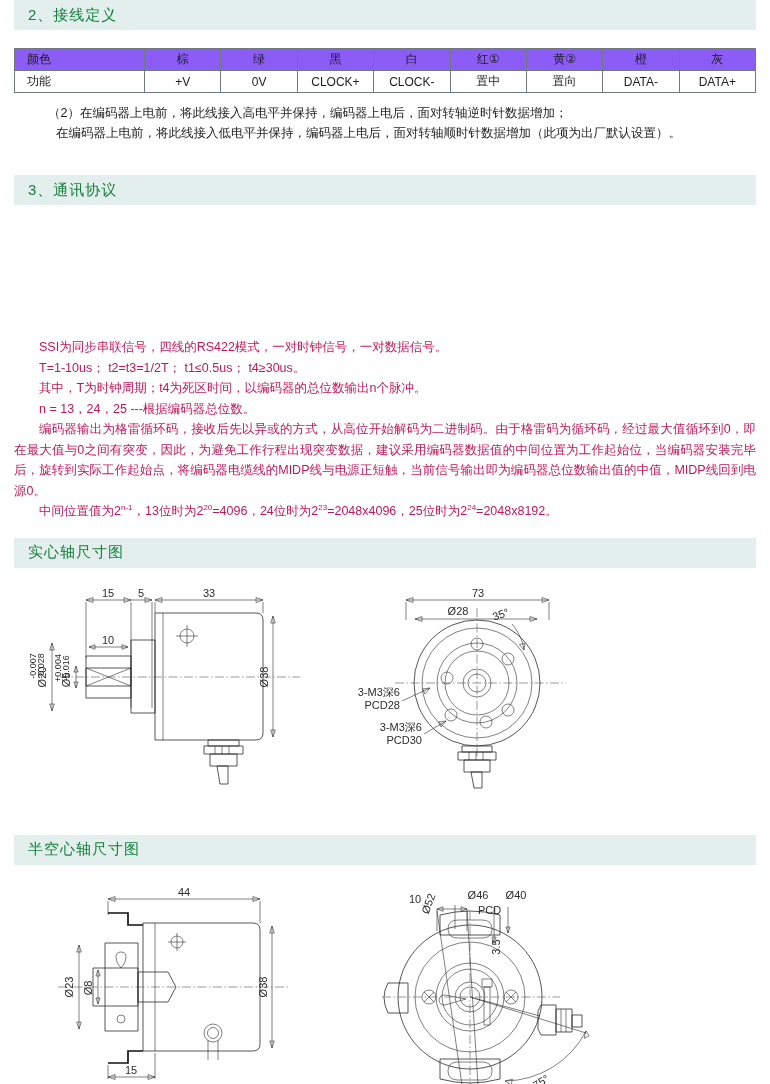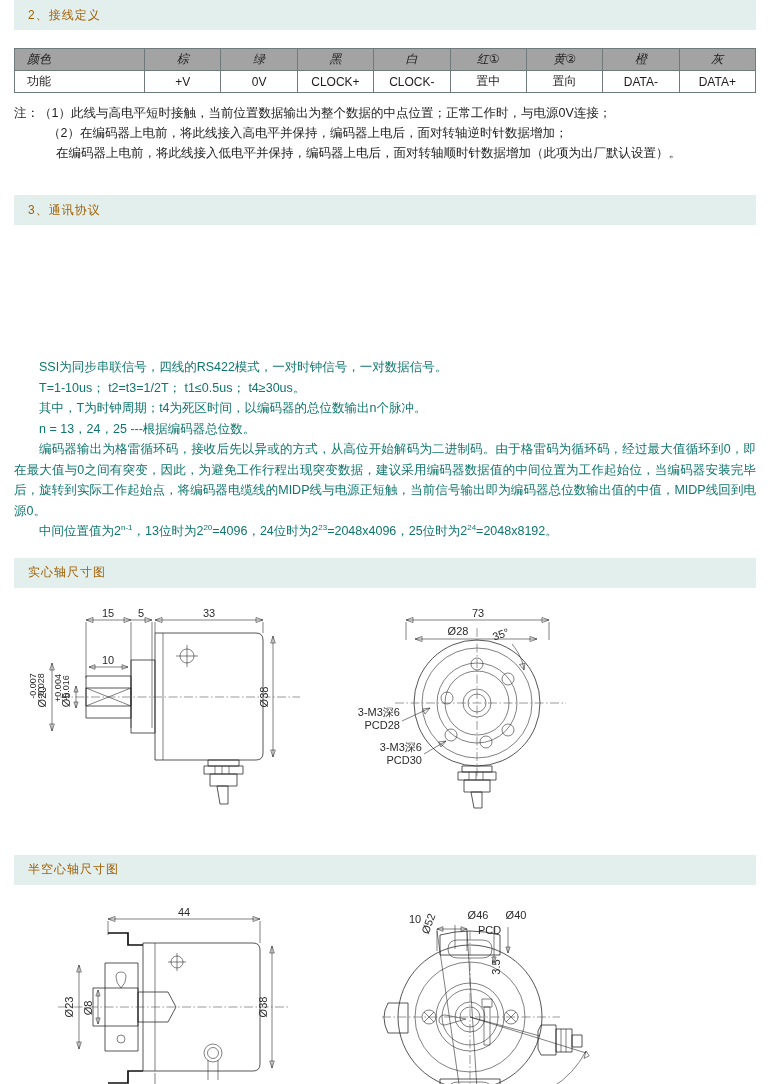--- a/index.html
+++ b/index.html
@@ -17,43 +17,43 @@
   
   .sec-band {
     background:#e3efed;
     height:30px;
     margin:0 14px;
     display:flex;
     align-items:center;
     padding-left:14px;
   }
   .sec-band .sec-title {
-    font-size:12px;
+    font-size:15px;
     letter-spacing:1px;
-    color:#a16207;
+    color:#15803d;
     font-weight:400;
   }
 
   
   .table-wrap { margin:18px 14px 0 14px; }
   table.wiring {
     width:100%;
     border-collapse:collapse;
     table-layout:fixed;
   }
   table.wiring td {
     border:1px solid #6f7b7b;
     height:22px;
     text-align:center;
     font-size:12px;
     color:#1d1d1d;
     padding:0 2px;
     white-space:nowrap;
   }
-  table.wiring tr.head td { background:#a3a3a3;font-style:italic; }
+  table.wiring tr.head td { background:#8b5cf6; }
   table.wiring td.label {
     text-align:left;
     padding-left:12px;
     width:130px;
   }
 
   
   .notes {
     margin:10px 14px 0 14px;
     font-size:12.5px;
@@ -65,21 +65,21 @@
   .notes .ln.i2 { padding-left:42px; }
 
   
   .timing { margin:6px 0 0 0; }
 
   
   .proto {
     margin:6px 14px 0 14px;
     font-size:12.5px;
     line-height:20.5px;
-    color:#0f766e;
+    color:#be185d;
     text-align:justify;
   }
   .proto p { margin:0; text-indent:2em; }
   sup { font-size:8px; vertical-align:super; line-height:0; }
 
   
   .draw-block { position:relative; margin-top:20px; }
   svg { display:block; }
   .ln-s  { fill:none; stroke:#2b2b2b; stroke-width:0.8; }
   .ln-t  { fill:none; stroke:#2b2b2b; stroke-width:0.6; }
@@ -127,21 +127,20 @@
         <td>置中</td>
         <td>置向</td>
         <td>DATA-</td>
         <td>DATA+</td>
       </tr>
     </tbody>
       </table>
   </div>
 
   <div class="notes">
-    <div class="ln">注：（1）此线与高电平短时接触，当前位置数据输出为整个数据的中点位置；正常工作时，与电源0V连接；</div>
     <div class="ln i1">（2）在编码器上电前，将此线接入高电平并保持，编码器上电后，面对转轴逆时针数据增加；</div>
     <div class="ln i2">在编码器上电前，将此线接入低电平并保持，编码器上电后，面对转轴顺时针数据增加（此项为出厂默认设置）。</div>
   </div>
 
   <div class="sec-band" style="margin-top:32px;">
     <span class="sec-title">3、通讯协议</span>
   </div>
 
   <div class="timing">
     <svg width="770" height="120" viewBox="0 0 770 120">

